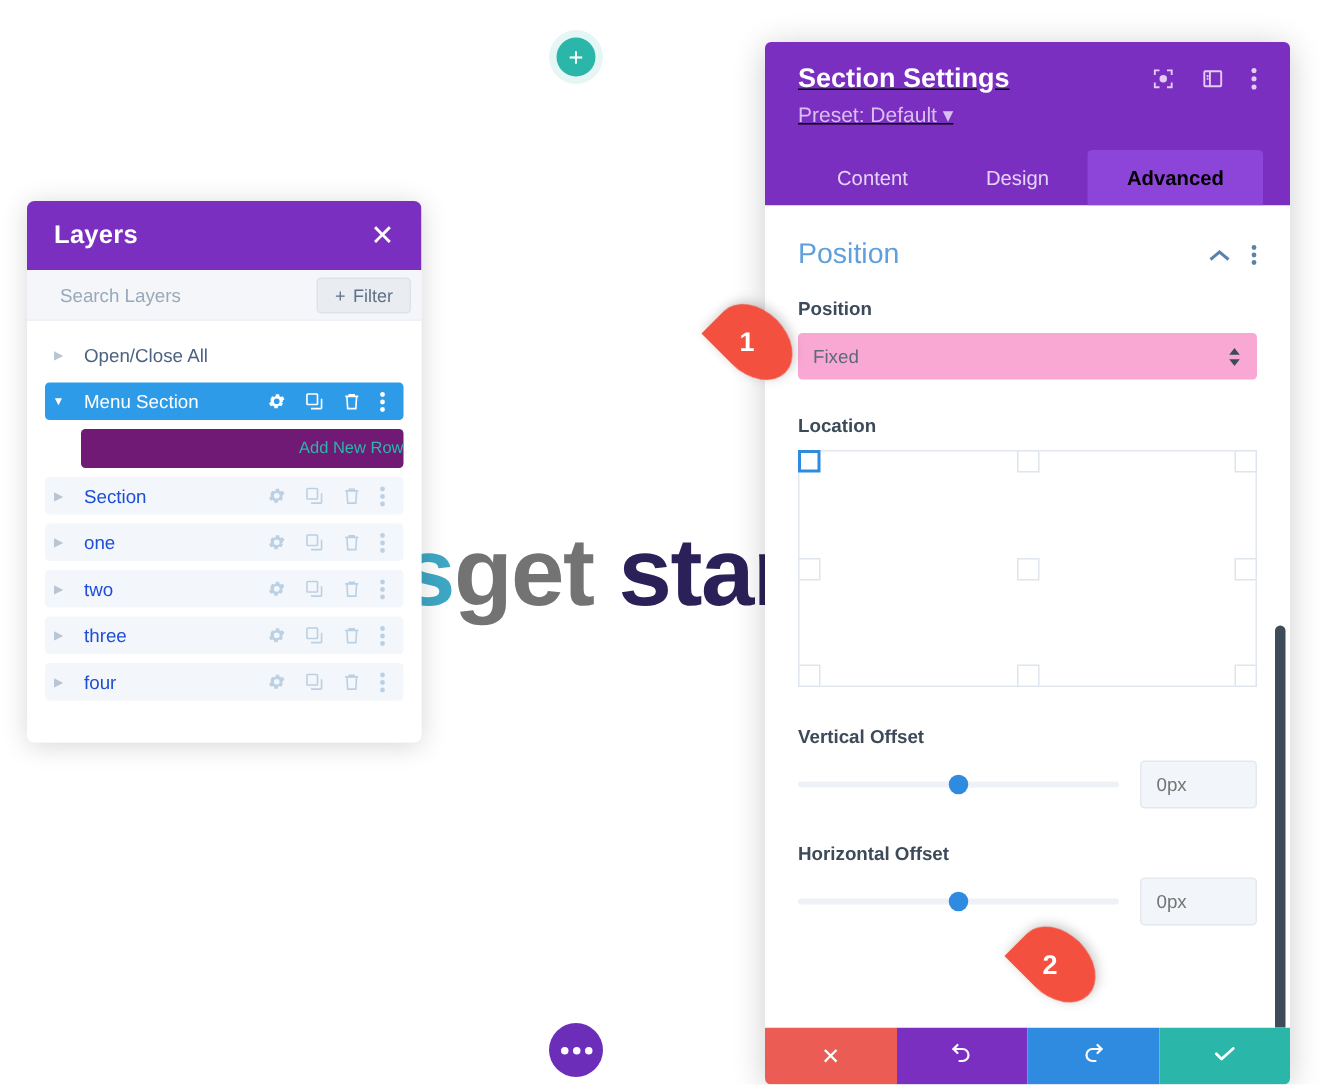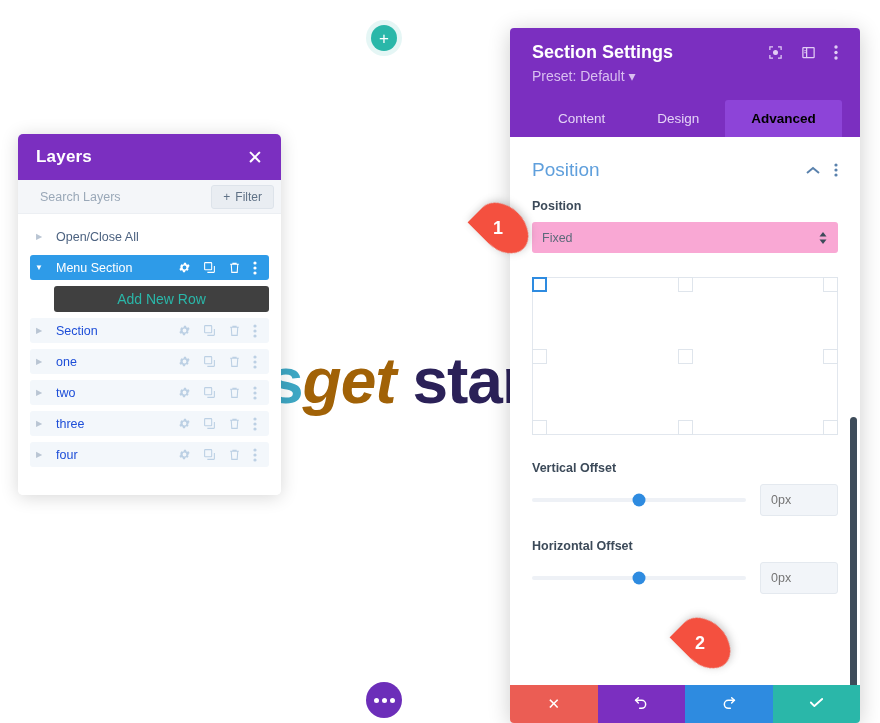--- a/index.html
+++ b/index.html
@@ -14,21 +14,21 @@
   #canvas { position: absolute; inset: 0; background: #ffffff; }
 
   .hero-text {
     position: absolute;
     left: 268px; top: 344px;
     font-size: 64px; font-weight: bold;
     letter-spacing: -1px;
     white-space: nowrap;
     font-family: "Liberation Sans", sans-serif;
   }
-  .hero-pink { color: #a16207; font-style: italic; }
+  .hero-pink { color: #737373; }
   .hero-navy { color: #2b2158; }
   .hero-teal { color: #3ea7c4; }
 
   .add-section-btn {
     position: absolute; left: 371px; top: 25px;
     width: 26px; height: 26px; border-radius: 50%;
     background: #2ab7a9; color: #fff;
     display: flex; align-items: center; justify-content: center;
     font-size: 17px; line-height: 1; cursor: pointer;
     box-shadow: 0 0 0 5px rgba(42,183,169,0.12);
@@ -97,35 +97,35 @@
   .layer-row.plain { background:transparent; }
   .layer-row.plain .layer-name { color:#4c6280; }
   .layer-row.tinted { background:#f3f7fb; }
   .layer-row.selected { background:#2E9BE8; }
   .layer-row.selected .layer-name { color:#fff; font-weight:normal; }
   .layer-row.selected .caret { color:#ffffff; }
   .layer-row.selected .layer-actions span { color:#fff; }
 
   .add-new-row {
     margin: 0 12px 6px 36px; height:26px;
-    background:#404040; border-radius:3px;
-    display:flex; align-items:center; justify-content:center;
-    font-size:14px; color:#2ab7a9; cursor:pointer;
+    background:#701a75; border-radius:3px;
+    display:flex; align-items:center; justify-content:flex-end;
+    font-size:11px; color:#2ab7a9; cursor:pointer;
   }
 
   
   #settings-panel {
     position:absolute; left:510px; top:28px;
     width:350px; height:695px;
     background:#fff; border-radius:4px;
     box-shadow:0 3px 22px rgba(0,0,0,0.2);
     display:flex; flex-direction:column; overflow:hidden;
   }
   .sp-header { background:#7B2FC0; padding:14px 22px 0 22px; }
-  .sp-header-top { display:flex; align-items:flex-start; justify-content:space-between; }
+  .sp-header-top { display:flex; align-items:flex-start; justify-content:space-between;text-decoration:underline; }
   .sp-title { color:#fff; font-size:18px; font-weight:bold; }
   .sp-preset { color:#d9bff0; font-size:14px; margin-top:5px; cursor:pointer; }
   .sp-header-icons { display:flex; align-items:center; gap:18px; padding-top:3px; }
   .sp-header-icons span { color:#e2cdf5; cursor:pointer; display:flex; }
 
   .sp-tabs { display:flex; margin-top:16px; }
   .sp-tab {
     flex:0 0 auto; padding:11px 26px; font-size:13.5px;
     color:#e4d3f6; cursor:pointer;
   }
@@ -511,20 +511,21 @@
         <span class="select-arrows">
           <svg width="8" height="12" viewBox="0 0 8 12" fill="currentColor">
               <path d="M4 0L7.5 4.5h-7z"></path>
               <path d="M4 12L.5 7.5h7z"></path>
             </svg>
         </span>
       </div>
     </div>
 
     <div>
+      <div class="field-label">Location</div>
       <div class="location-grid">
         <span class="loc-handle loc-t loc-l active"></span>
         <span class="loc-handle loc-t loc-c"></span>
         <span class="loc-handle loc-t loc-r"></span>
         <span class="loc-handle loc-m loc-l"></span>
         <span class="loc-handle loc-m loc-c"></span>
         <span class="loc-handle loc-m loc-r"></span>
         <span class="loc-handle loc-b loc-l"></span>
         <span class="loc-handle loc-b loc-c"></span>
         <span class="loc-handle loc-b loc-r"></span>

